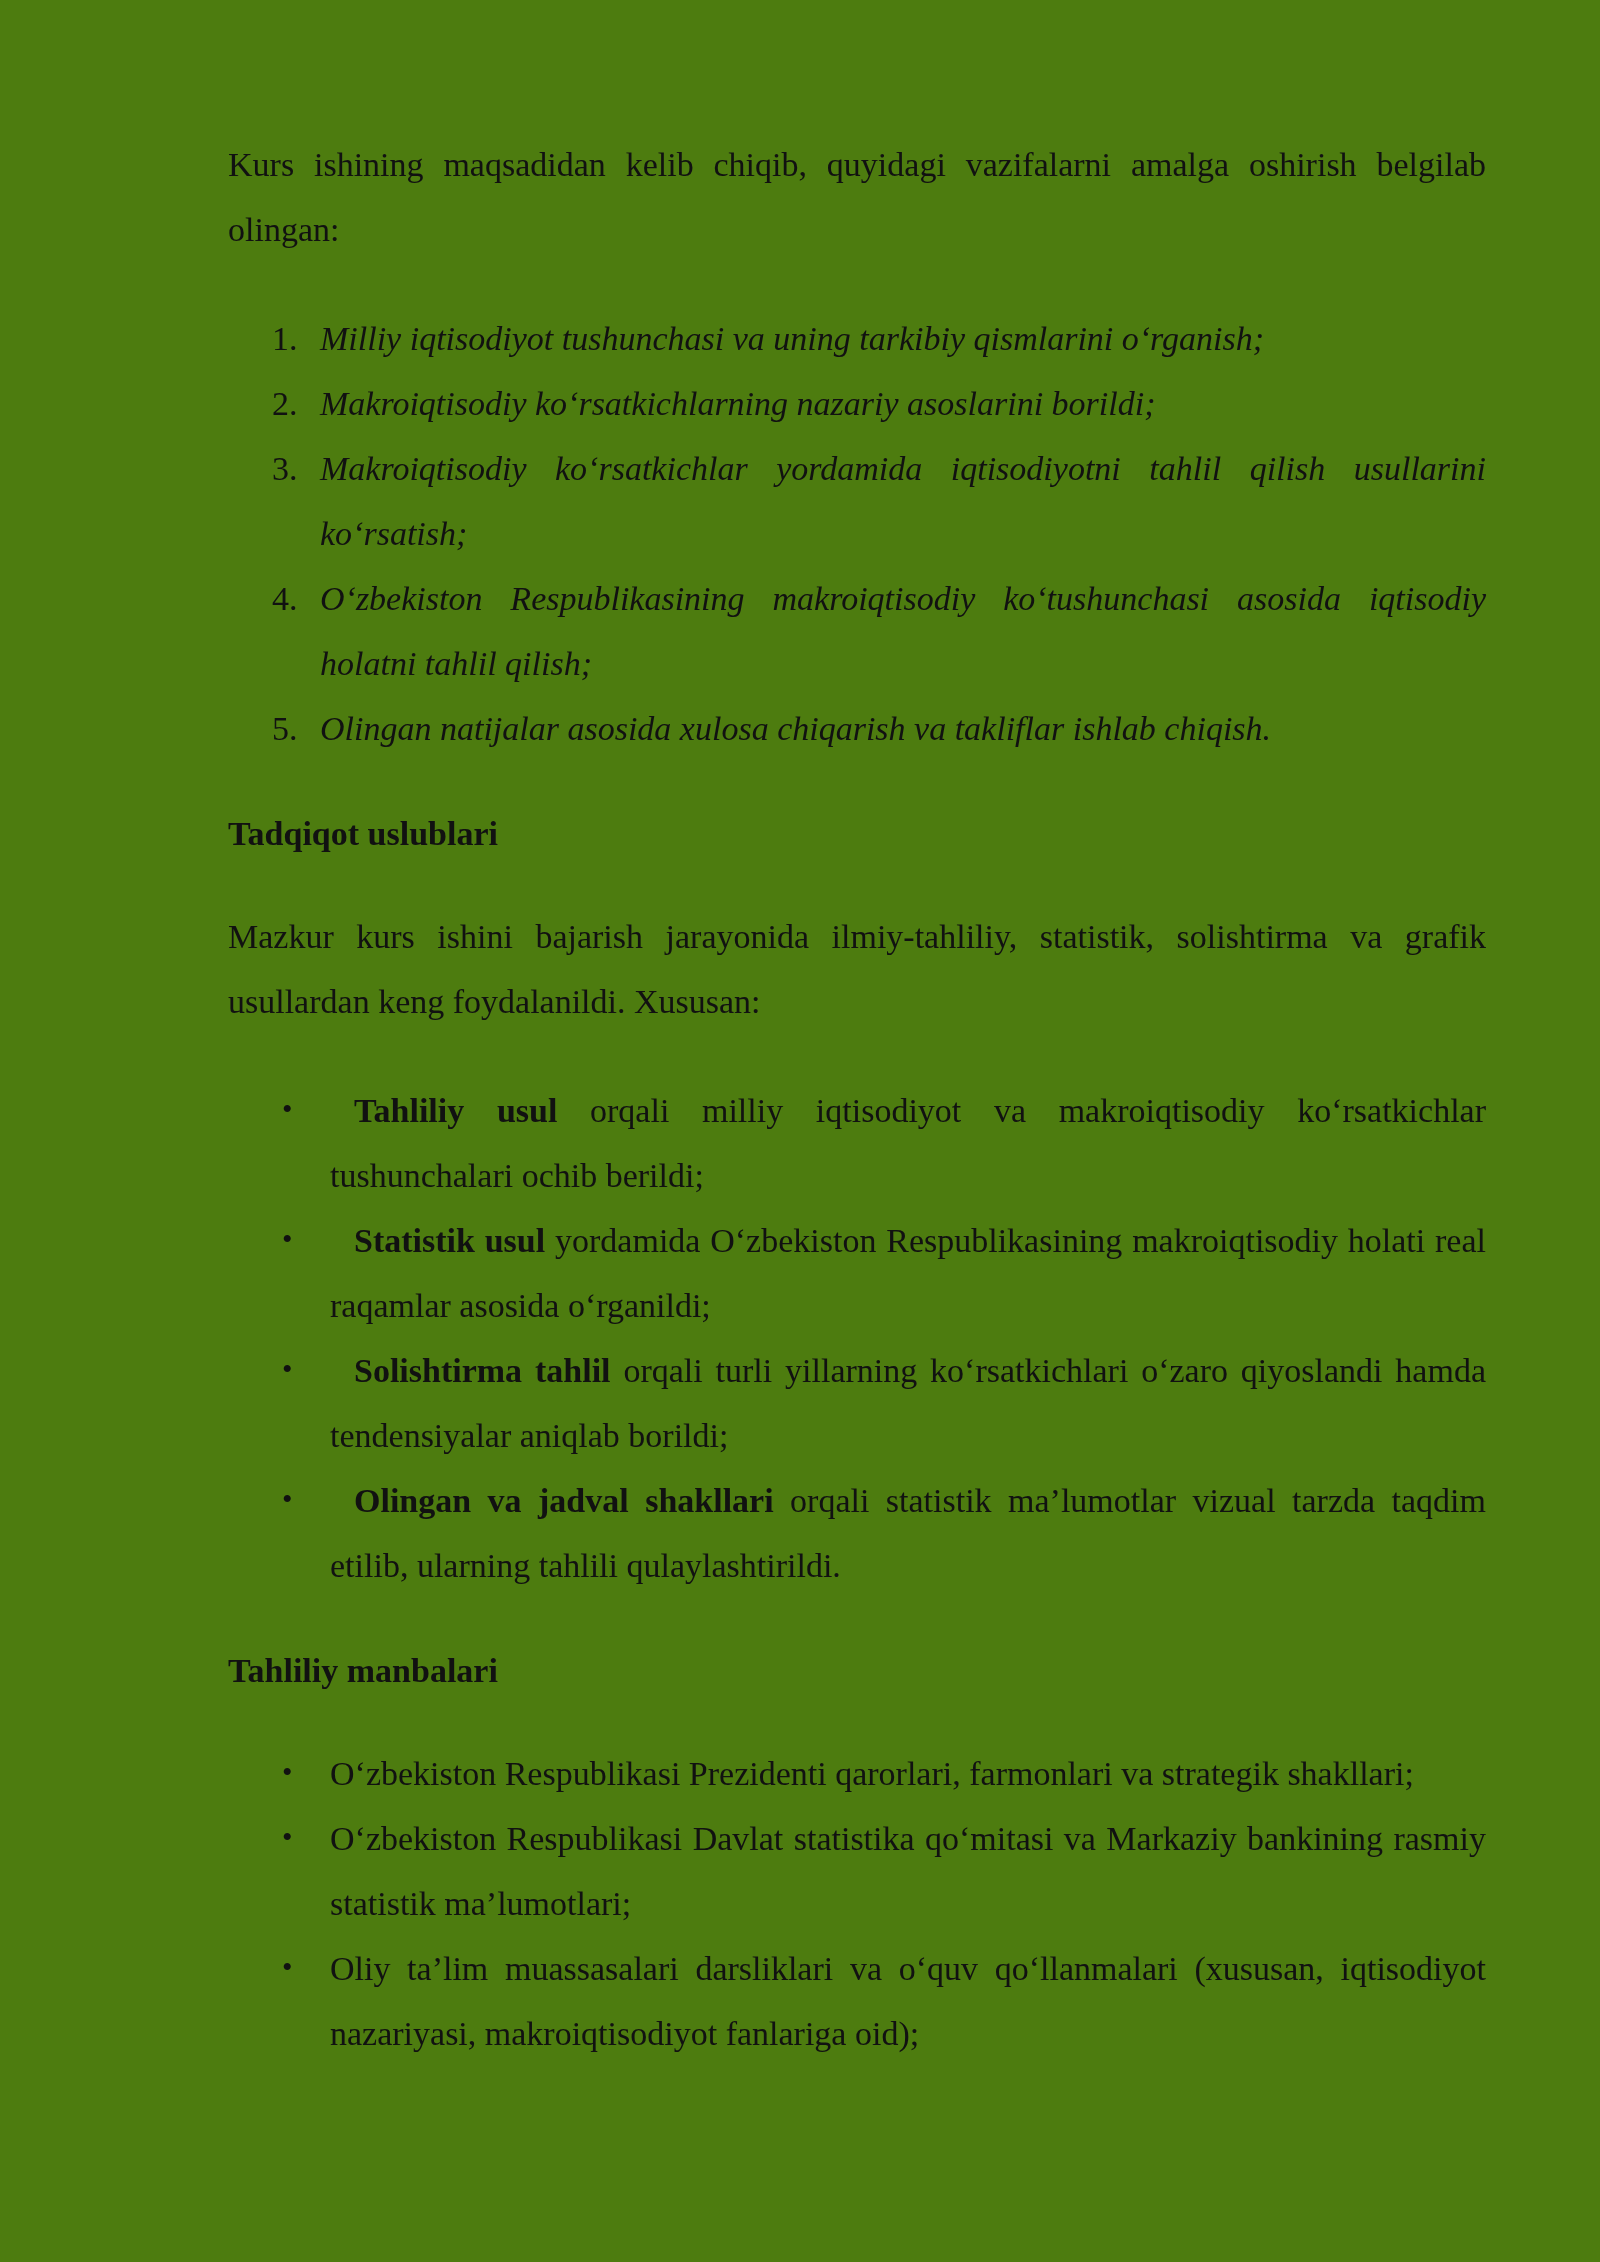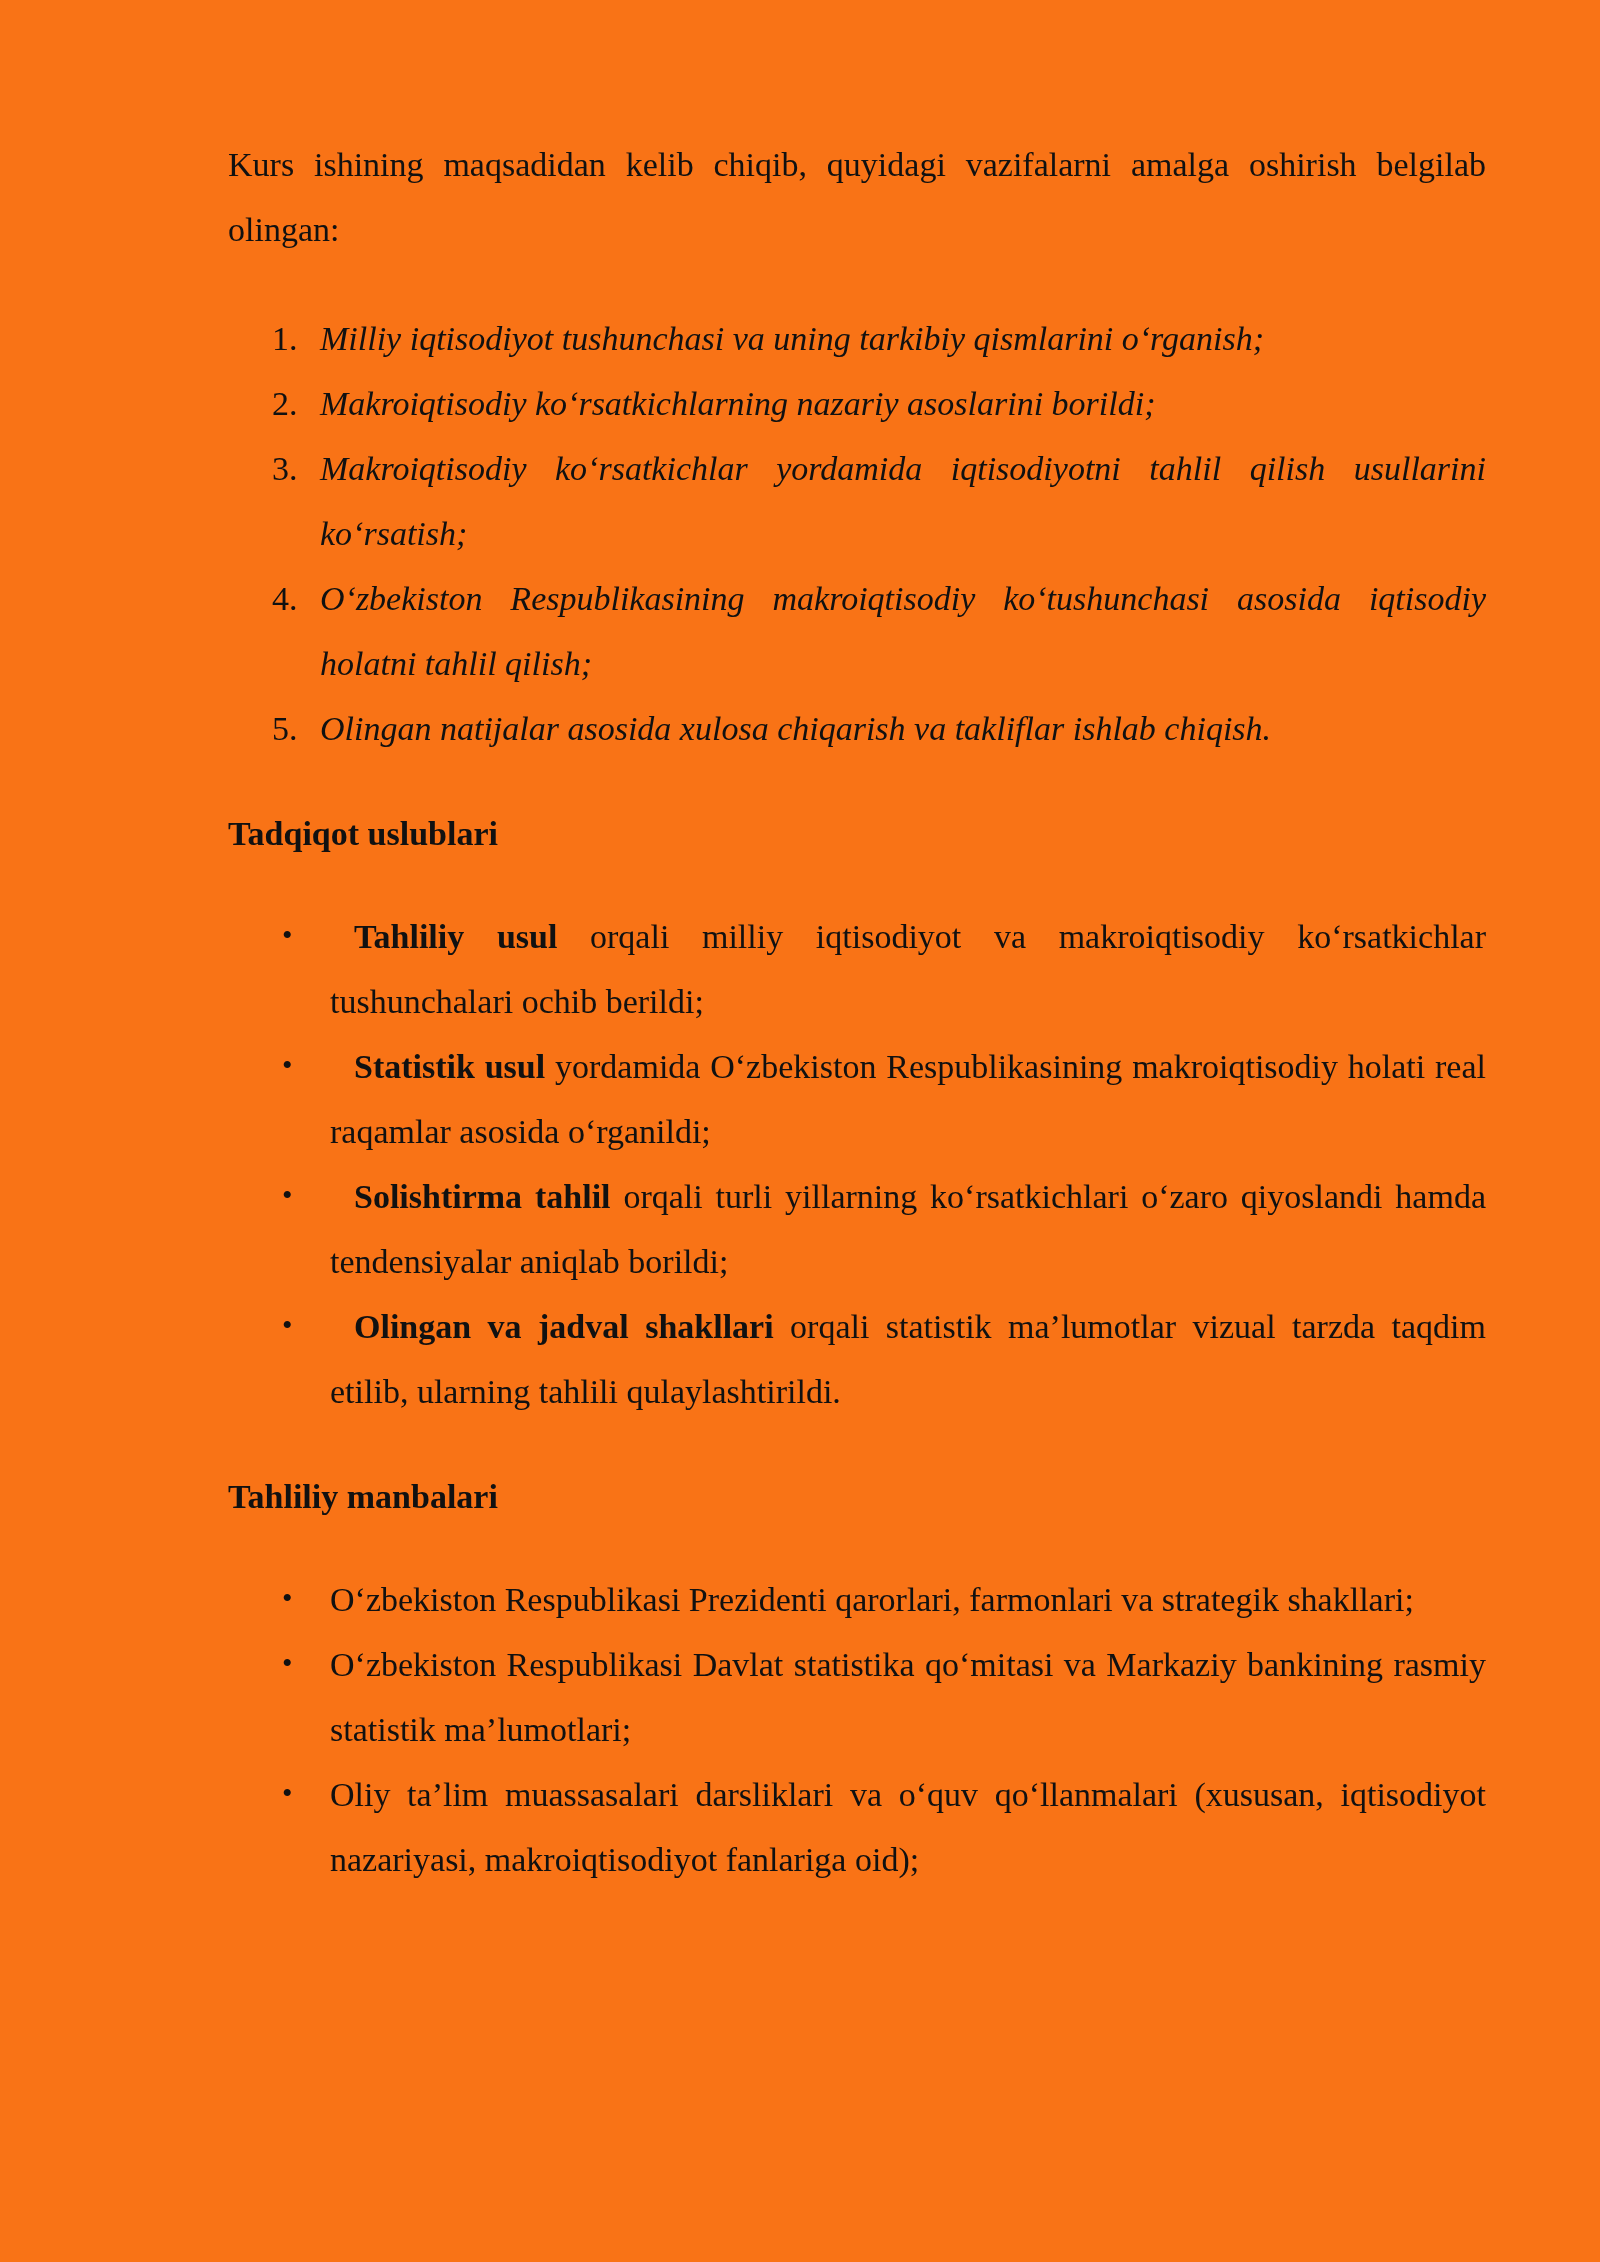--- a/index.html
+++ b/index.html
@@ -4,21 +4,21 @@
 <style>
   html, body {
     margin: 0;
     padding: 0;
     background: #ffffff;
   }
   .page {
     position: relative;
     width: 1600px;
     height: 2262px;
-    background: #f97316;
+    background: #4d7c0f;
     box-sizing: border-box;
     padding: 132px 114px 140px 228px;
     font-family: "Liberation Serif", "DejaVu Serif", serif;
     font-size: 34px;
     line-height: 65px;
     color: #111111;
     overflow: hidden;
   }
   .para {
     text-align: justify;
@@ -88,20 +88,21 @@
       <div class="item-text">O‘zbekiston Respublikasining makroiqtisodiy ko‘tushunchasi asosida iqtisodiy holatni tahlil qilish;</div>
     </div>
     <div class="num-item">
       <span class="marker">5.</span>
       <div class="item-text">Olingan natijalar asosida xulosa chiqarish va takliflar ishlab chiqish.</div>
     </div>
   </div>
 
   <div class="heading">Tadqiqot uslublari</div>
 
+  <p class="para">Mazkur kurs ishini bajarish jarayonida ilmiy-tahliliy, statistik, solishtirma va grafik usullardan keng foydalanildi. Xususan:</p>
 
   <div class="list-block">
     <div class="bullet-item">
       <span class="marker">•</span>
       <div class="item-text"><span class="term">Tahliliy usul</span><span> orqali milliy iqtisodiyot va makroiqtisodiy ko‘rsatkichlar tushunchalari ochib berildi;</span></div>
     </div>
     <div class="bullet-item">
       <span class="marker">•</span>
       <div class="item-text"><span class="term">Statistik usul</span><span> yordamida O‘zbekiston Respublikasining makroiqtisodiy holati real raqamlar asosida o‘rganildi;</span></div>
     </div>

